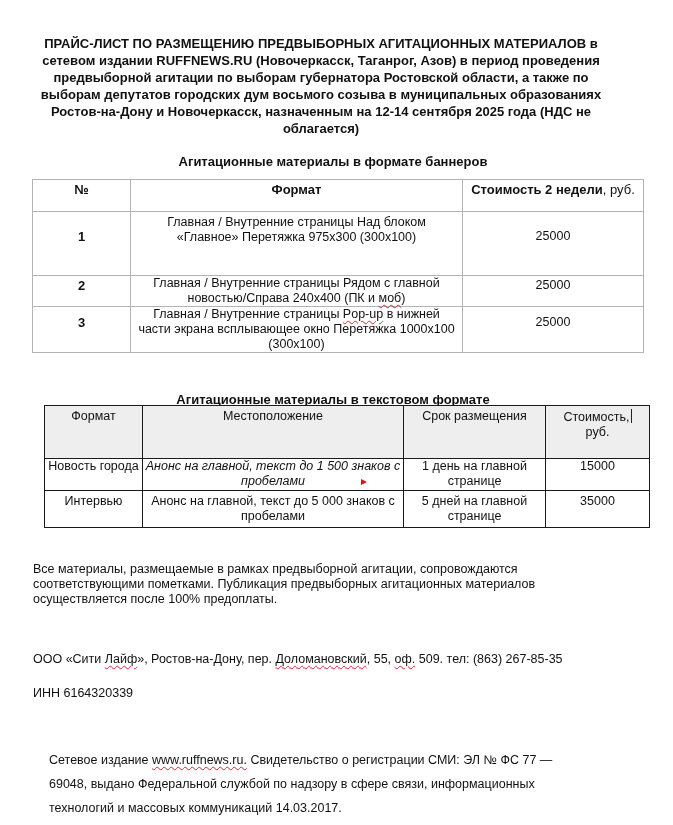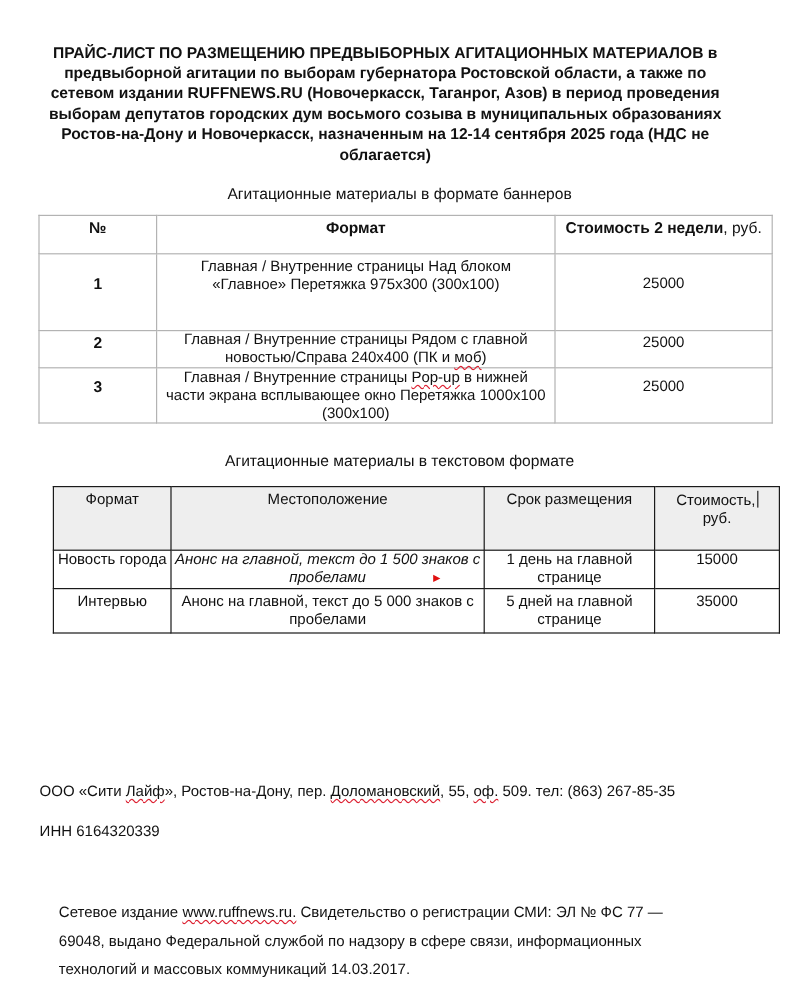--- a/index.html
+++ b/index.html
@@ -2,42 +2,42 @@
 <html><head>
 <meta charset="utf-8">
 <style>
   html, body { margin: 0; padding: 0; background: #ffffff; }
   body { width: 673px; height: 825px; position: relative; overflow: hidden;
          font-family: "Liberation Sans", sans-serif; color: #111111; }
   .abs { position: absolute; }
   .title { left: 8px; top: 35px; width: 626px; text-align: center;
            font-weight: bold; font-size: 13px; line-height: 17px; }
   .title span { display: block; }
-  .section-title { font-weight: normal; font-size: 13px; text-align: center; line-height: 16px; }
+  .section-title { font-weight: bold; font-size: 13px; text-align: center; line-height: 16px; }
   table { border-collapse: collapse; position: absolute; table-layout: fixed; }
   td, th { padding: 0 2px; text-align: center; vertical-align: top; font-size: 12.5px; line-height: 15px; }
   #t1 td, #t1 th { border: 1px solid #b3b3b3; }
   #t1 th { font-weight: bold; font-size: 13px; vertical-align: top; padding-top: 2px; }
   #t1 .num { font-weight: bold; font-size: 13px; }
   #t2 td, #t2 th { border: 1px solid #1a1a1a; }
   #t2 th { background: #eeeeee; font-weight: normal; padding-top: 3px; }
   .note { left: 33px; width: 620px; font-size: 12.5px; line-height: 15px; }
   .footer { left: 33px; width: 620px; font-size: 12.5px; }
   .spell { text-decoration: underline wavy #d23; text-decoration-thickness: 1px; text-underline-offset: 2px; }
   .marker { width: 0; height: 0; border-top: 3px solid transparent; border-bottom: 3px solid transparent;
             border-left: 6px solid #e01010; }
   .cursor { display: inline-block; width: 1px; height: 14px; background: #222; vertical-align: -2px; margin-left: 1px; }
 </style>
 </head>
 <body>
 
 <div class="abs title">
   <span>ПРАЙС-ЛИСТ ПО РАЗМЕЩЕНИЮ ПРЕДВЫБОРНЫХ АГИТАЦИОННЫХ МАТЕРИАЛОВ в</span>
+  <span>сетевом издании RUFFNEWS.RU (Новочеркасск, Таганрог, Азов) в период проведения</span>
   <span>предвыборной агитации по выборам губернатора Ростовской области, а также по</span>
-  <span>сетевом издании RUFFNEWS.RU (Новочеркасск, Таганрог, Азов) в период проведения</span>
   <span>выборам депутатов городских дум восьмого созыва в муниципальных образованиях</span>
   <span>Ростов-на-Дону и Новочеркасск, назначенным на 12-14 сентября 2025 года (НДС не</span>
   <span>облагается)</span>
 </div>
 
 <div class="abs section-title" style="left:20px; top:154px; width:626px;">Агитационные материалы в формате баннеров</div>
 
 <table id="t1" style="left:32px; top:179px; width:611px;">
   <colgroup>
       <col style="width:98px">
@@ -61,21 +61,21 @@
     <td style="padding-top:2px;">25000</td>
   </tr>
   <tr style="height:46px">
     <td class="num" style="padding-top:8px;">3</td>
     <td style="padding:0 6px;">Главная / Внутренние страницы <span class="spell">Pop-up</span> в нижней части экрана всплывающее окно Перетяжка 1000x100 (300x100)</td>
     <td style="padding-top:8px;">25000</td>
   </tr>
 </tbody>
   </table>
 
-<div class="abs section-title" style="left:20px; top:376px; width:626px;">Агитационные материалы в текстовом формате</div>
+<div class="abs section-title" style="left:20px; top:392px; width:626px;">Агитационные материалы в текстовом формате</div>
 
 <table id="t2" style="left:44px; top:405px; width:605px;">
   <colgroup>
       <col style="width:98px">
       <col style="width:261px">
       <col style="width:142px">
       <col style="width:104px">
     </colgroup>
   <tbody>
       <tr style="height:53px">
@@ -96,20 +96,21 @@
   <tr style="height:37px">
     <td style="padding-top:3px;">Интервью</td>
     <td style="padding-top:3px;margin-top:40px;">Анонс на главной, текст до 5 000 знаков с пробелами</td>
     <td style="padding:3px 14px 0;">5 дней на главной странице</td>
     <td style="padding-top:3px;">35000</td>
   </tr>
 </tbody>
   </table>
 
 <div class="abs note" style="top:562px;">
+  <div style="width:560px;">Все материалы, размещаемые в рамках предвыборной агитации, сопровождаются соответствующими пометками. Публикация предвыборных агитационных материалов осуществляется после 100% предоплаты.</div>
 </div>
 
 <div class="abs footer" style="top:652px;"><span>ООО «Сити </span><span class="spell">Лайф</span><span>», Ростов-на-Дону, пер. </span><span class="spell">Доломановский</span><span>, 55, </span><span class="spell">оф.</span><span> 509. тел: (863) 267-85-35</span></div>
 
 <div class="abs footer" style="top:686px;">ИНН 6164320339</div>
 
 <div class="abs footer" style="top:748px; line-height:24px;margin-left:16px;">
   <div><span>Сетевое издание </span><span class="spell">www.ruffnews.ru.</span><span> Свидетельство о регистрации СМИ: ЭЛ № ФС 77 —</span></div>
   <div>69048, выдано Федеральной службой по надзору в сфере связи, информационных</div>
   <div>технологий и массовых коммуникаций 14.03.2017.</div>

